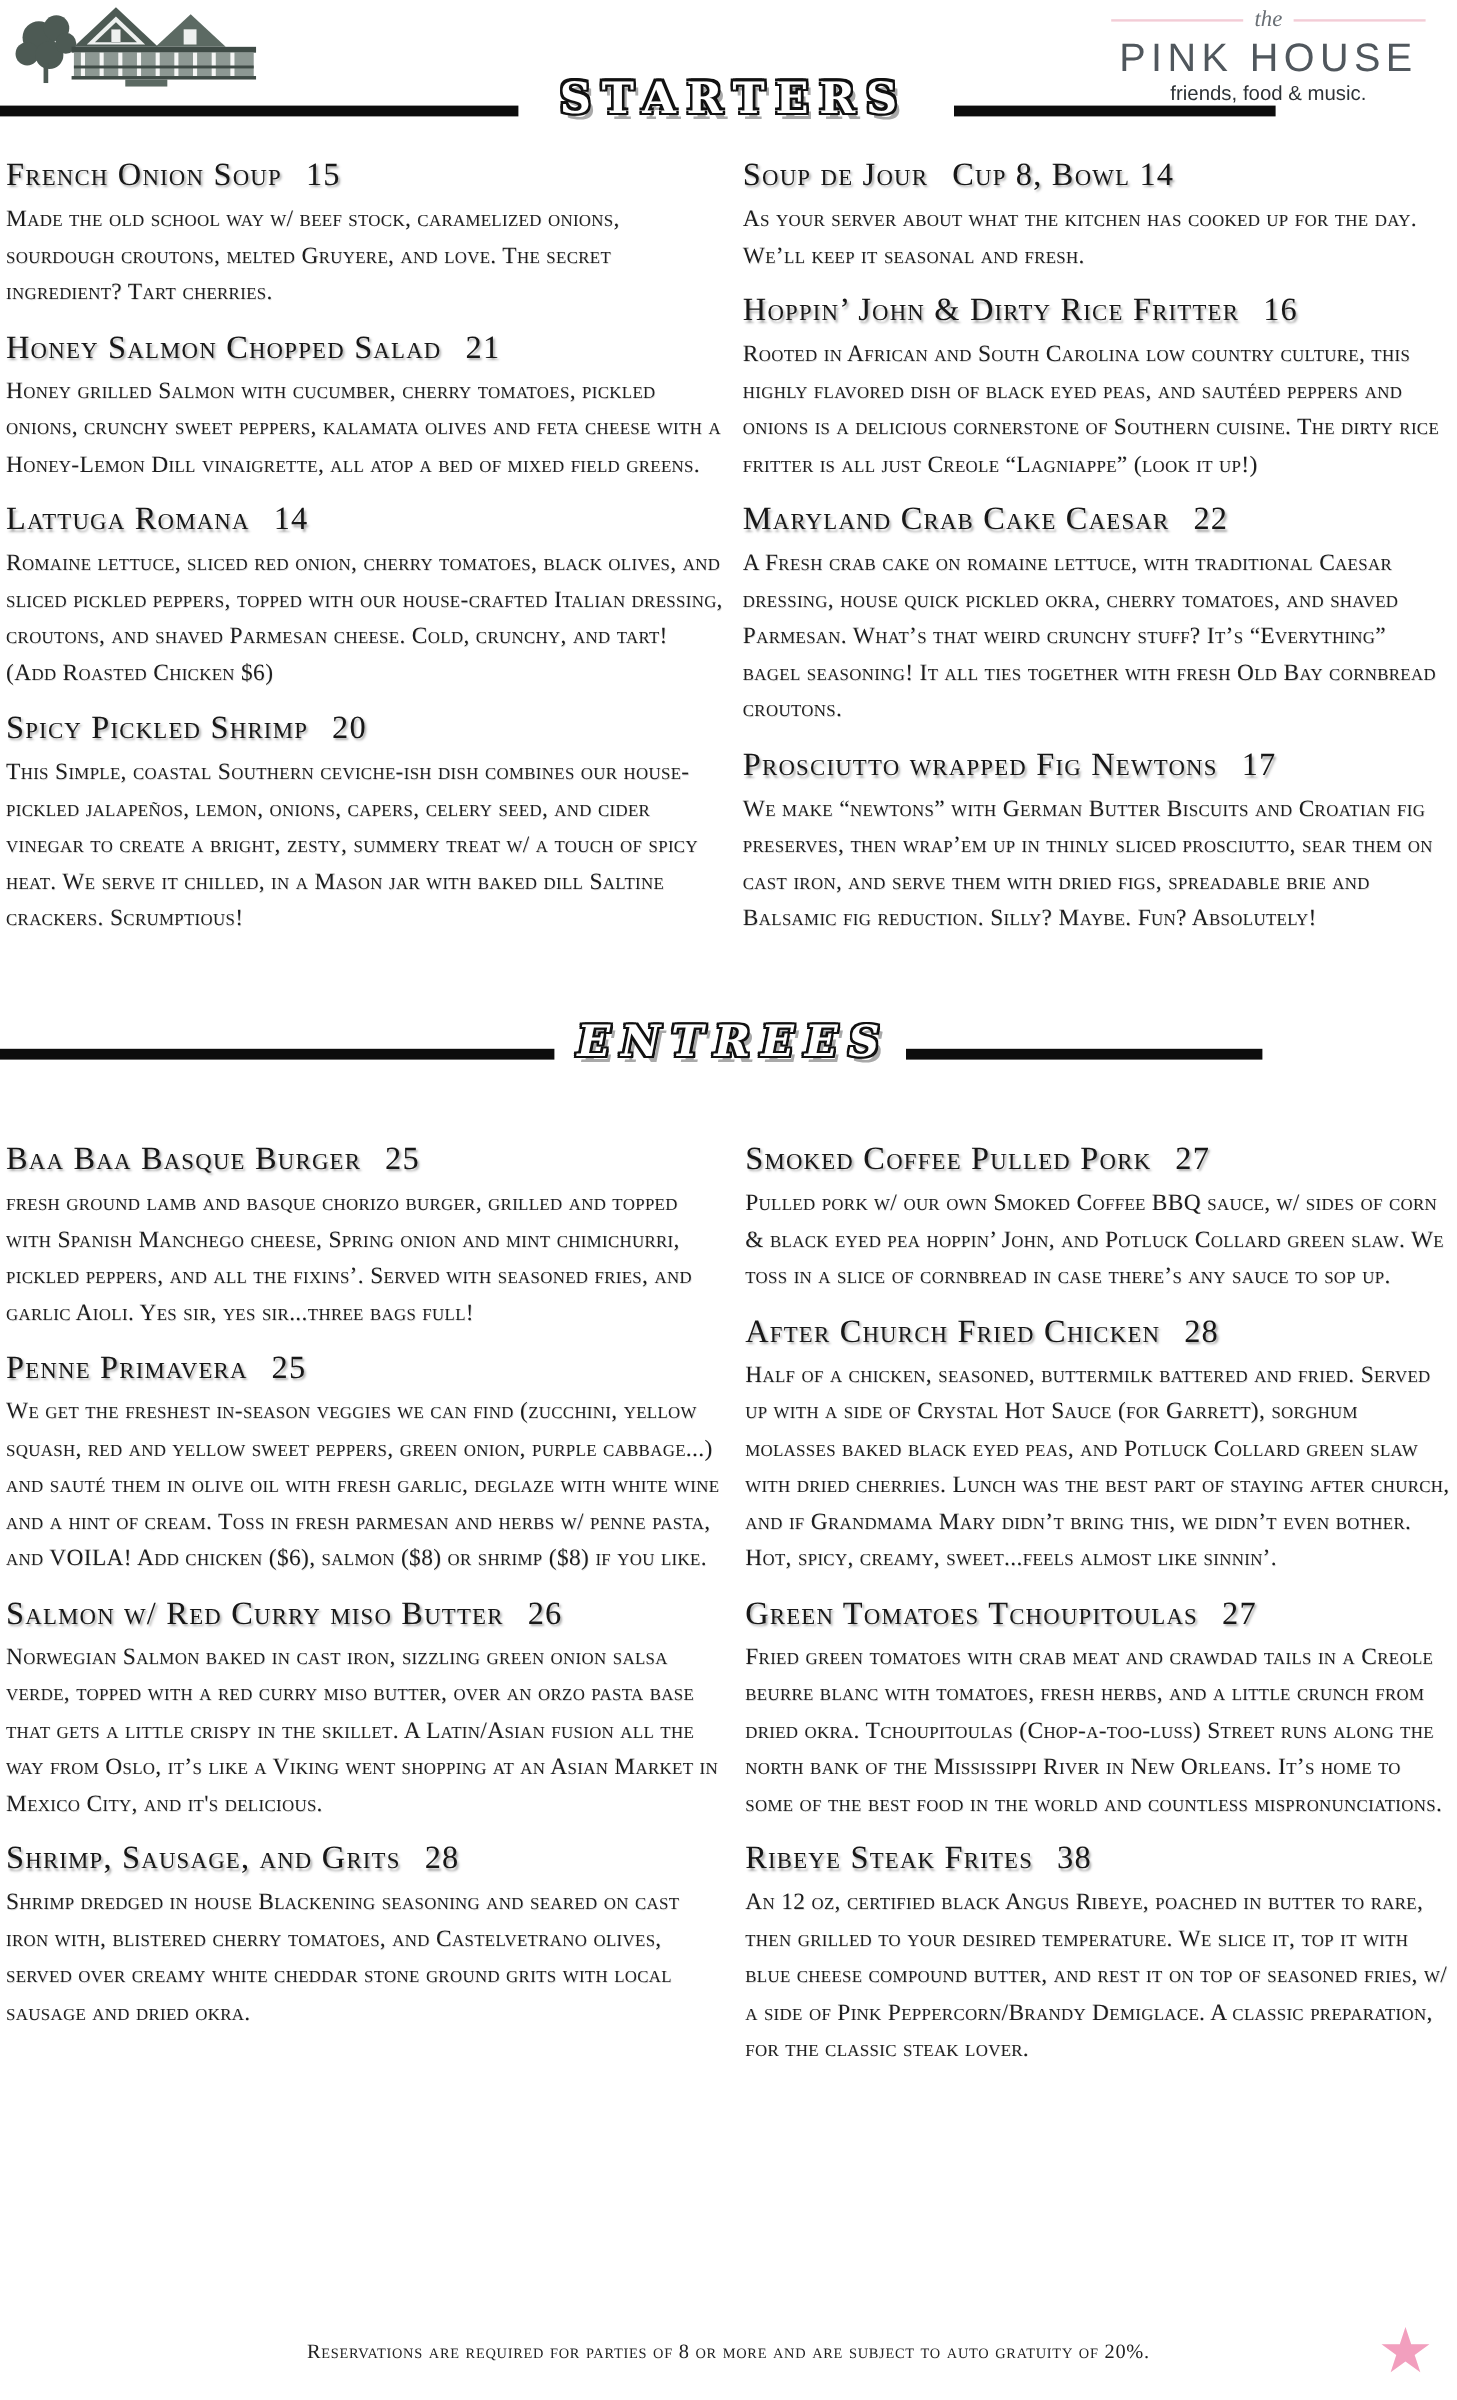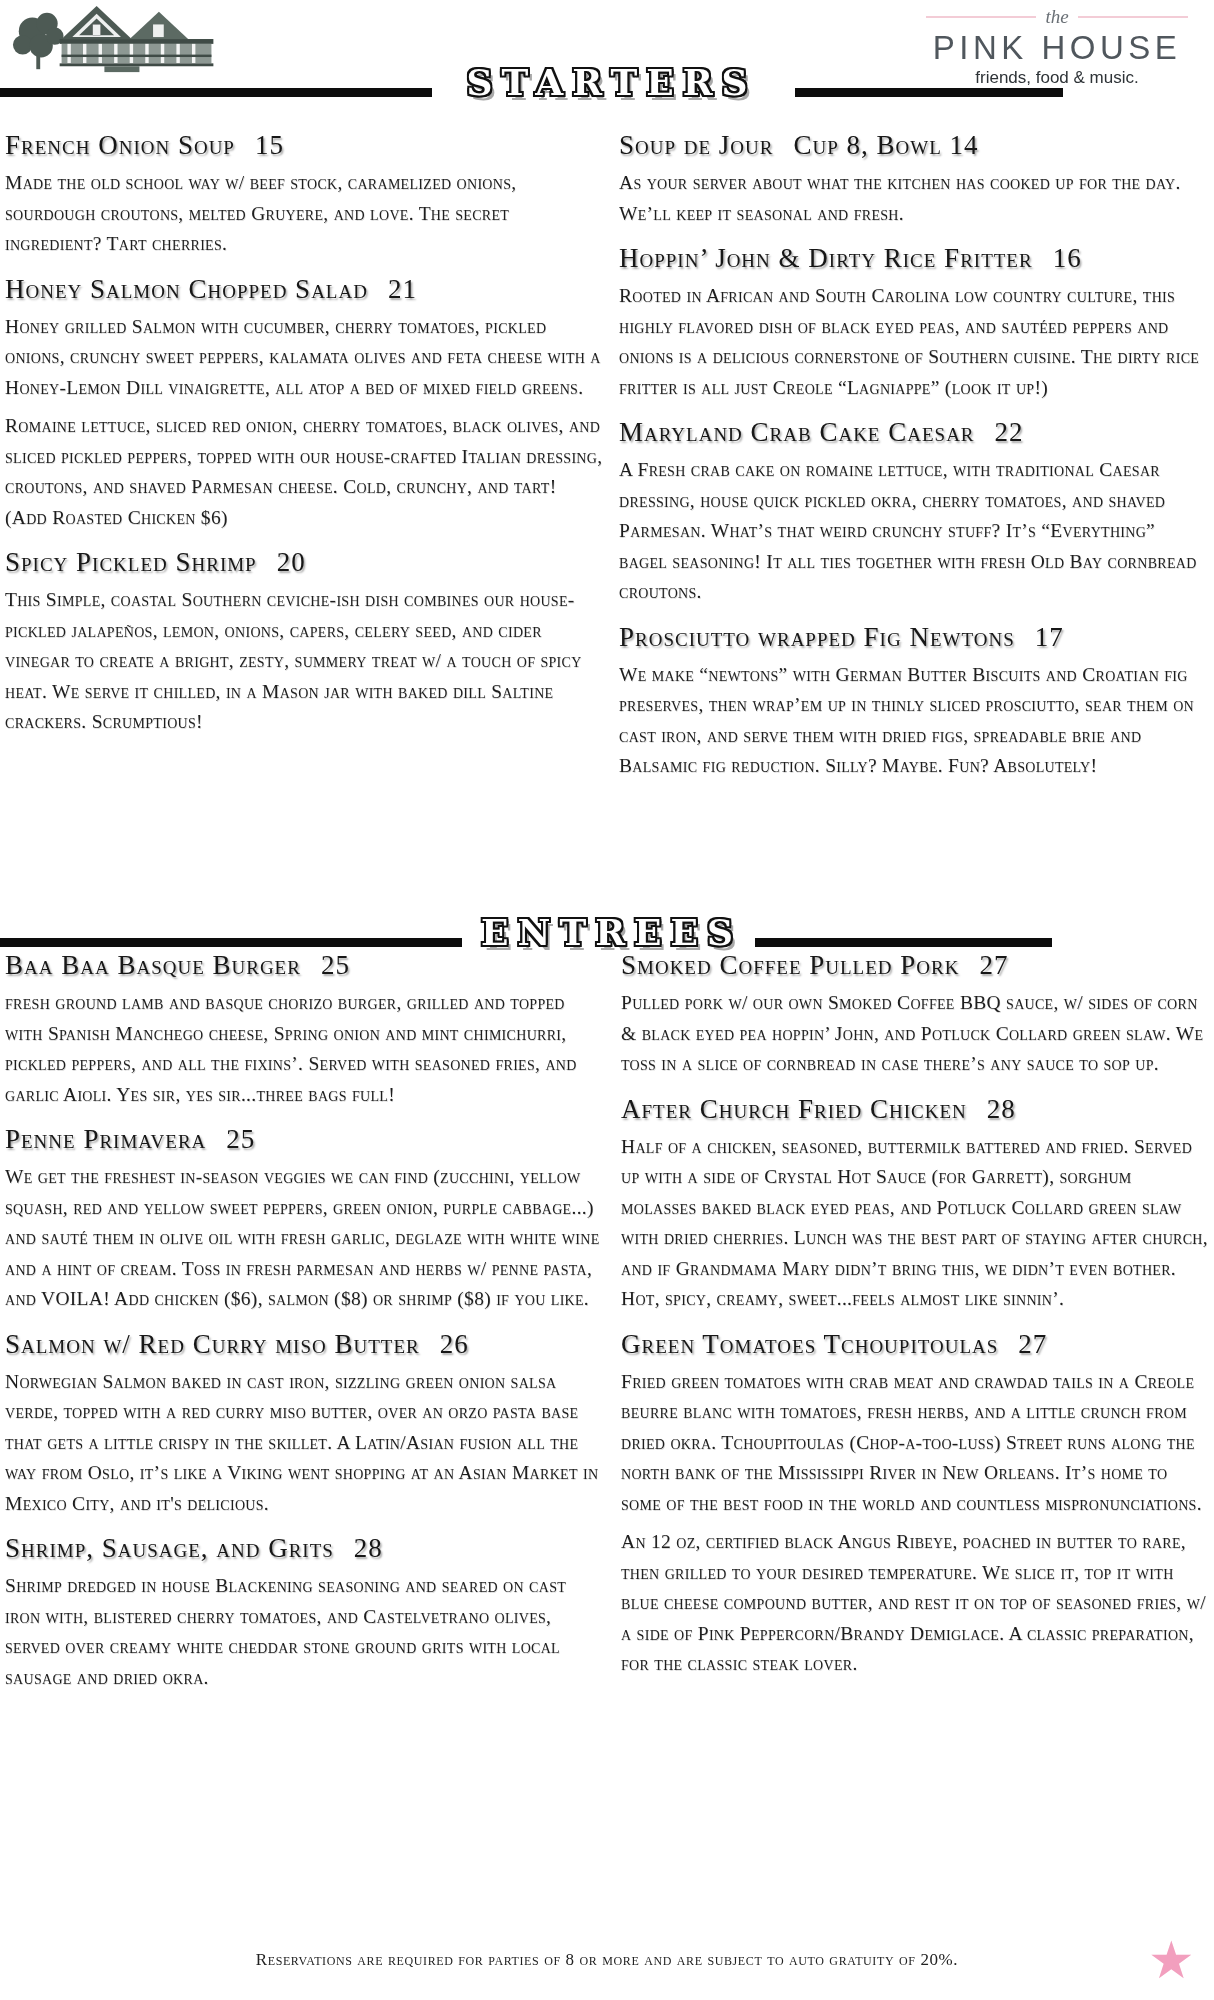--- a/index.html
+++ b/index.html
@@ -16,21 +16,21 @@
           font-family:"Liberation Sans", sans-serif; }
   .logo-the-row { display:flex; align-items:center; gap:9px; }
   .pline { flex:1; height:2px; background:#f3ccd6; }
   .logo-the { font-family:"Liberation Serif", serif; font-style:italic; font-size:19px; color:#6a7076; }
   .logo-name { font-size:33px; letter-spacing:4.5px; color:#50575d; white-space:nowrap; margin-top:1px; font-weight:normal; }
   .logo-tagline { font-size:17px; color:#2e3337; margin-top:1px; }
 
   
   .divider { position:absolute; left:0; width:1214px; height:50px; }
   .divider-starters { top:58px; }
-  .divider-entrees { top:908px; }
+  .divider-entrees { top:844px;font-style:italic; }
   .bar { position:absolute; top:30px; height:9px; background:#0d0d0d; }
   .divider-starters .bar-l { left:0; width:432px; }
   .divider-starters .bar-r { left:795px; width:268px; }
   .divider-entrees .bar-l { left:0; width:462px; }
   .divider-entrees .bar-r { left:755px; width:297px; }
   .section-title {
     position:absolute; top:0; left:0; width:100%; text-align:center;
     font-family:"DejaVu Serif", serif; font-weight:bold; font-size:36px; line-height:48px;
     letter-spacing:9px; padding-left:9px; color:#ffffff;
     text-shadow:
@@ -136,20 +136,21 @@
     <div class="col">
         <div class="item">
           <h3 class="item-title"><span>French Onion Soup</span><span class="iprice">15</span></h3>
           <p class="idesc">Made the old school way w/ beef stock, caramelized onions, sourdough croutons, melted Gruyere, and love. The secret ingredient? Tart cherries.</p>
         </div>
         <div class="item">
           <h3 class="item-title"><span>Honey Salmon Chopped Salad</span><span class="iprice">21</span></h3>
           <p class="idesc">Honey grilled Salmon with cucumber, cherry tomatoes, pickled onions, crunchy sweet peppers, kalamata olives and feta cheese with a Honey-Lemon Dill vinaigrette, all atop a bed of mixed field greens.</p>
         </div>
         <div class="item">
+          <h3 class="item-title"><span>Lattuga Romana</span><span class="iprice">14</span></h3>
           <p class="idesc">Romaine lettuce, sliced red onion, cherry tomatoes, black olives, and sliced pickled peppers, topped with our house-crafted Italian dressing, croutons, and shaved Parmesan cheese. Cold, crunchy, and tart! (Add Roasted Chicken $6)</p>
         </div>
         <div class="item">
           <h3 class="item-title"><span>Spicy Pickled Shrimp</span><span class="iprice">20</span></h3>
           <p class="idesc">This Simple, coastal Southern ceviche-ish dish combines our house-pickled jalapeños, lemon, onions, capers, celery seed, and cider vinegar to create a bright, zesty, summery treat w/ a touch of spicy heat. We serve it chilled, in a Mason jar with baked dill Saltine crackers. Scrumptious!</p>
         </div>
       </div>
     <div class="col">
         <div class="item">
           <h3 class="item-title"><span>Soup de Jour</span><span class="iprice">Cup 8, Bowl 14</span></h3>
@@ -202,20 +203,21 @@
         </div>
         <div class="item">
           <h3 class="item-title"><span>After Church Fried Chicken</span><span class="iprice">28</span></h3>
           <p class="idesc">Half of a chicken, seasoned, buttermilk battered and fried. Served up with a side of Crystal Hot Sauce (for Garrett), sorghum molasses baked black eyed peas, and Potluck Collard green slaw with dried cherries. Lunch was the best part of staying after church, and if Grandmama Mary didn’t bring this, we didn’t even bother. Hot, spicy, creamy, sweet...feels almost like sinnin’.</p>
         </div>
         <div class="item">
           <h3 class="item-title"><span>Green Tomatoes Tchoupitoulas</span><span class="iprice">27</span></h3>
           <p class="idesc">Fried green tomatoes with crab meat and crawdad tails in a Creole beurre blanc with tomatoes, fresh herbs, and a little crunch from dried okra. Tchoupitoulas (Chop-a-too-luss) Street runs along the north bank of the Mississippi River in New Orleans. It’s home to some of the best food in the world and countless mispronunciations.</p>
         </div>
         <div class="item">
+          <h3 class="item-title"><span>Ribeye Steak Frites</span><span class="iprice">38</span></h3>
           <p class="idesc">An 12 oz, certified black Angus Ribeye, poached in butter to rare, then grilled to your desired temperature. We slice it, top it with blue cheese compound butter, and rest it on top of seasoned fries, w/ a side of Pink Peppercorn/Brandy Demiglace. A classic preparation, for the classic steak lover.</p>
         </div>
       </div>
   </section>
 
   <p class="footer-note">Reservations are required for parties of 8 or more and are subject to auto gratuity of 20%.</p>
   <span class="star">★</span>
 
 </div>
 

